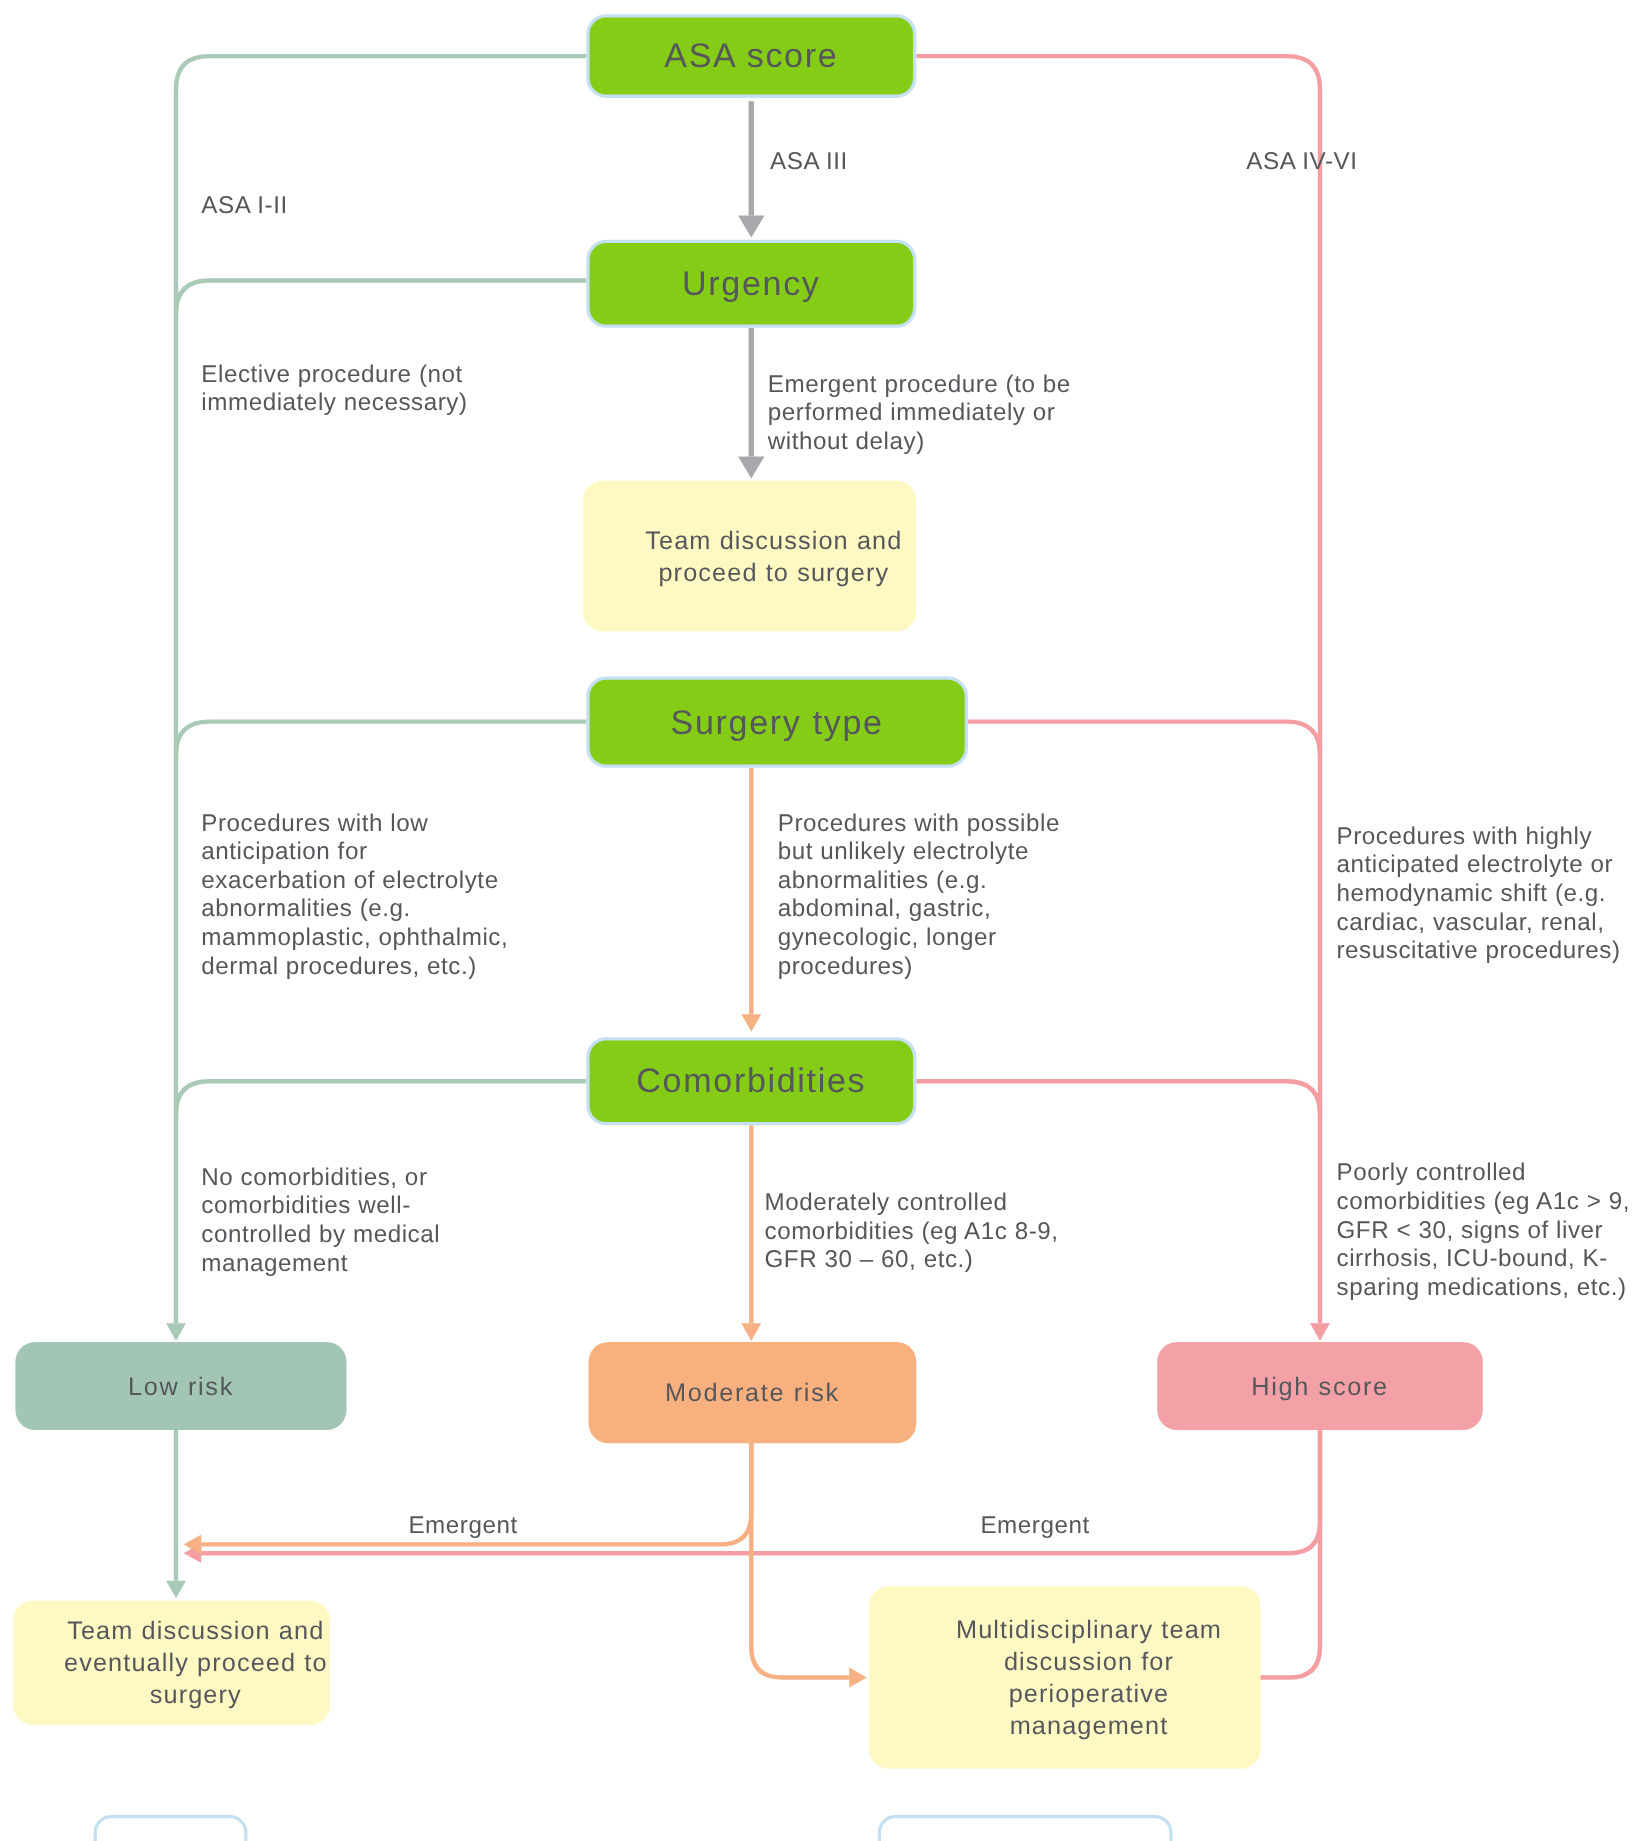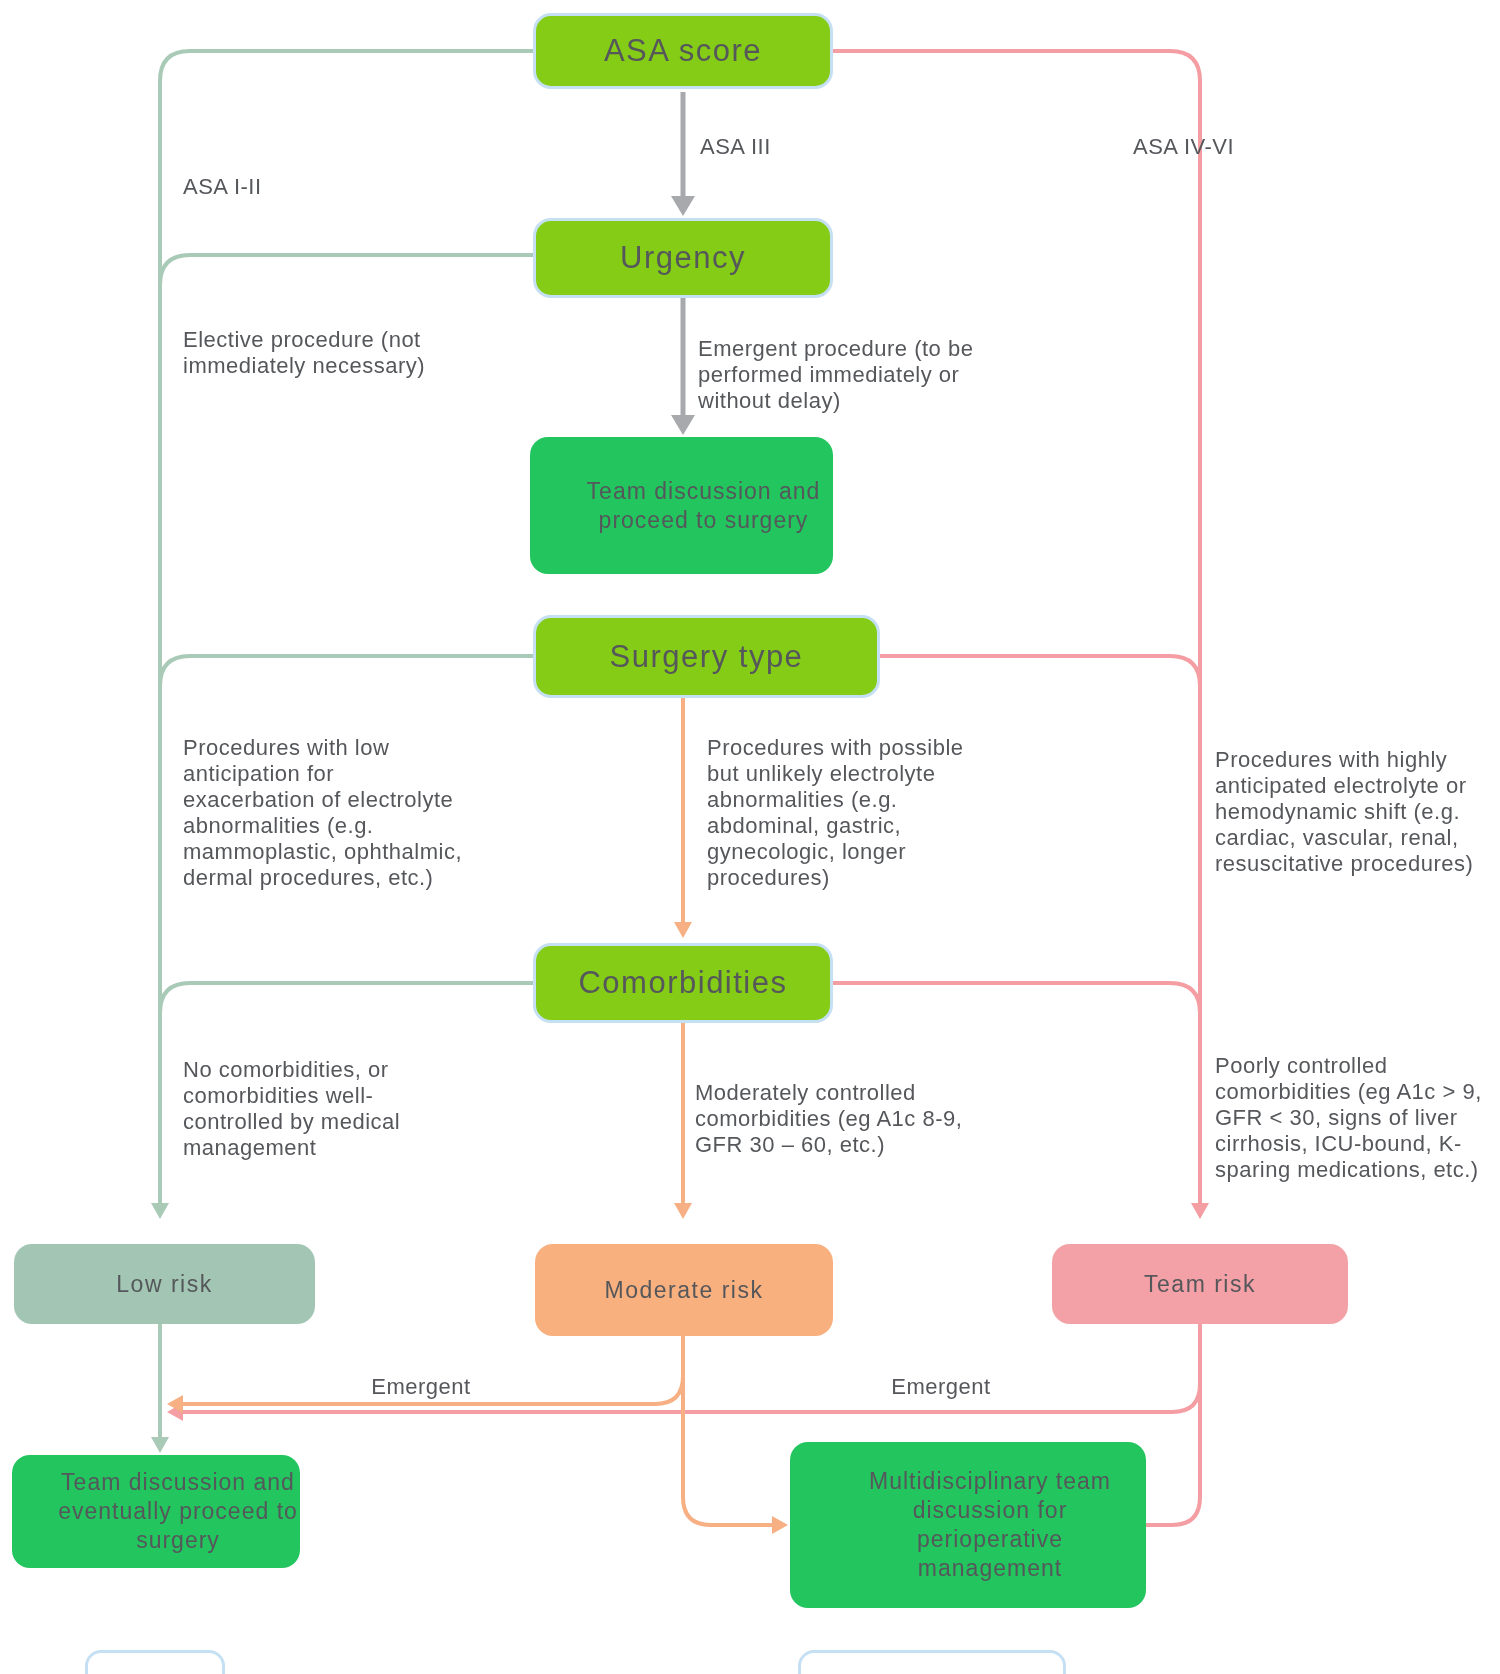--- a/index.html
+++ b/index.html
@@ -7,30 +7,30 @@
     width:1500px;height:1674px;position:relative;overflow:hidden;background:#ffffff;
     font-family:"Liberation Sans", sans-serif;color:#55575b;
   }
   #wires{position:absolute;left:0;top:0;width:1500px;height:1674px;}
   .node{
     position:absolute;background:#84cc16;border:3px solid #c5e0f2;border-radius:18px;
     display:flex;align-items:center;justify-content:center;text-align:center;
     font-size:31px;letter-spacing:1.5px;color:#55575b;box-sizing:border-box;
   }
   .fillbox{
-    position:absolute;background:#22c55e;border:none;border-radius:18px;
+    position:absolute;background:#fef9c3;border:none;border-radius:18px;
     display:flex;align-items:center;justify-content:center;text-align:center;
     font-size:23px;line-height:29px;letter-spacing:1px;color:#55575b;box-sizing:border-box;
     white-space:pre-line;
     padding-left:44px;
   }
   .risk{
     position:absolute;border-radius:18px;
     display:flex;align-items:center;justify-content:center;text-align:center;
-    font-size:23px;letter-spacing:1.5px;color:#55575b;box-sizing:border-box;margin-top:24px;
+    font-size:23px;letter-spacing:1.5px;color:#55575b;box-sizing:border-box;
   }
   .lbl{
     position:absolute;font-size:22px;line-height:26px;letter-spacing:0.5px;
     color:#55575b;white-space:pre-line;
   }
   .lbl.center{text-align:center;}
   .strip{
     position:absolute;height:40px;background:#ffffff;border:3px solid #c5e0f2;
     border-radius:16px 16px 0 0;box-sizing:border-box;
   }
@@ -82,21 +82,21 @@
 
 <div class="node" style="left:533px;top:13px;width:300px;height:76px;">ASA score</div>
 <div class="node" style="left:533px;top:218px;width:300px;height:80px;">Urgency</div>
 <div class="fillbox" style="left:530px;top:437px;width:303px;height:137px;">Team discussion and
 proceed to surgery</div>
 <div class="node" style="left:533px;top:615px;width:347px;height:83px;">Surgery type</div>
 <div class="node" style="left:533px;top:943px;width:300px;height:80px;">Comorbidities</div>
 
 <div class="risk" style="left:14px;top:1220px;width:301px;height:80px;background:#a2c6b3;">Low risk</div>
 <div class="risk" style="left:535px;top:1220px;width:298px;height:92px;background:#f8b07e;">Moderate risk</div>
-<div class="risk" style="left:1052px;top:1220px;width:296px;height:80px;background:#f3a1a6;">Team risk</div>
+<div class="risk" style="left:1052px;top:1220px;width:296px;height:80px;background:#f3a1a6;">High score</div>
 
 <div class="fillbox" style="left:12px;top:1455px;width:288px;height:113px;">Team discussion and
 eventually proceed to
 surgery</div>
 <div class="fillbox" style="left:790px;top:1442px;width:356px;height:166px;">Multidisciplinary team
 discussion for
 perioperative
 management</div>
 
 <div class="strip" style="left:85px;top:1650px;width:140px;"></div>

